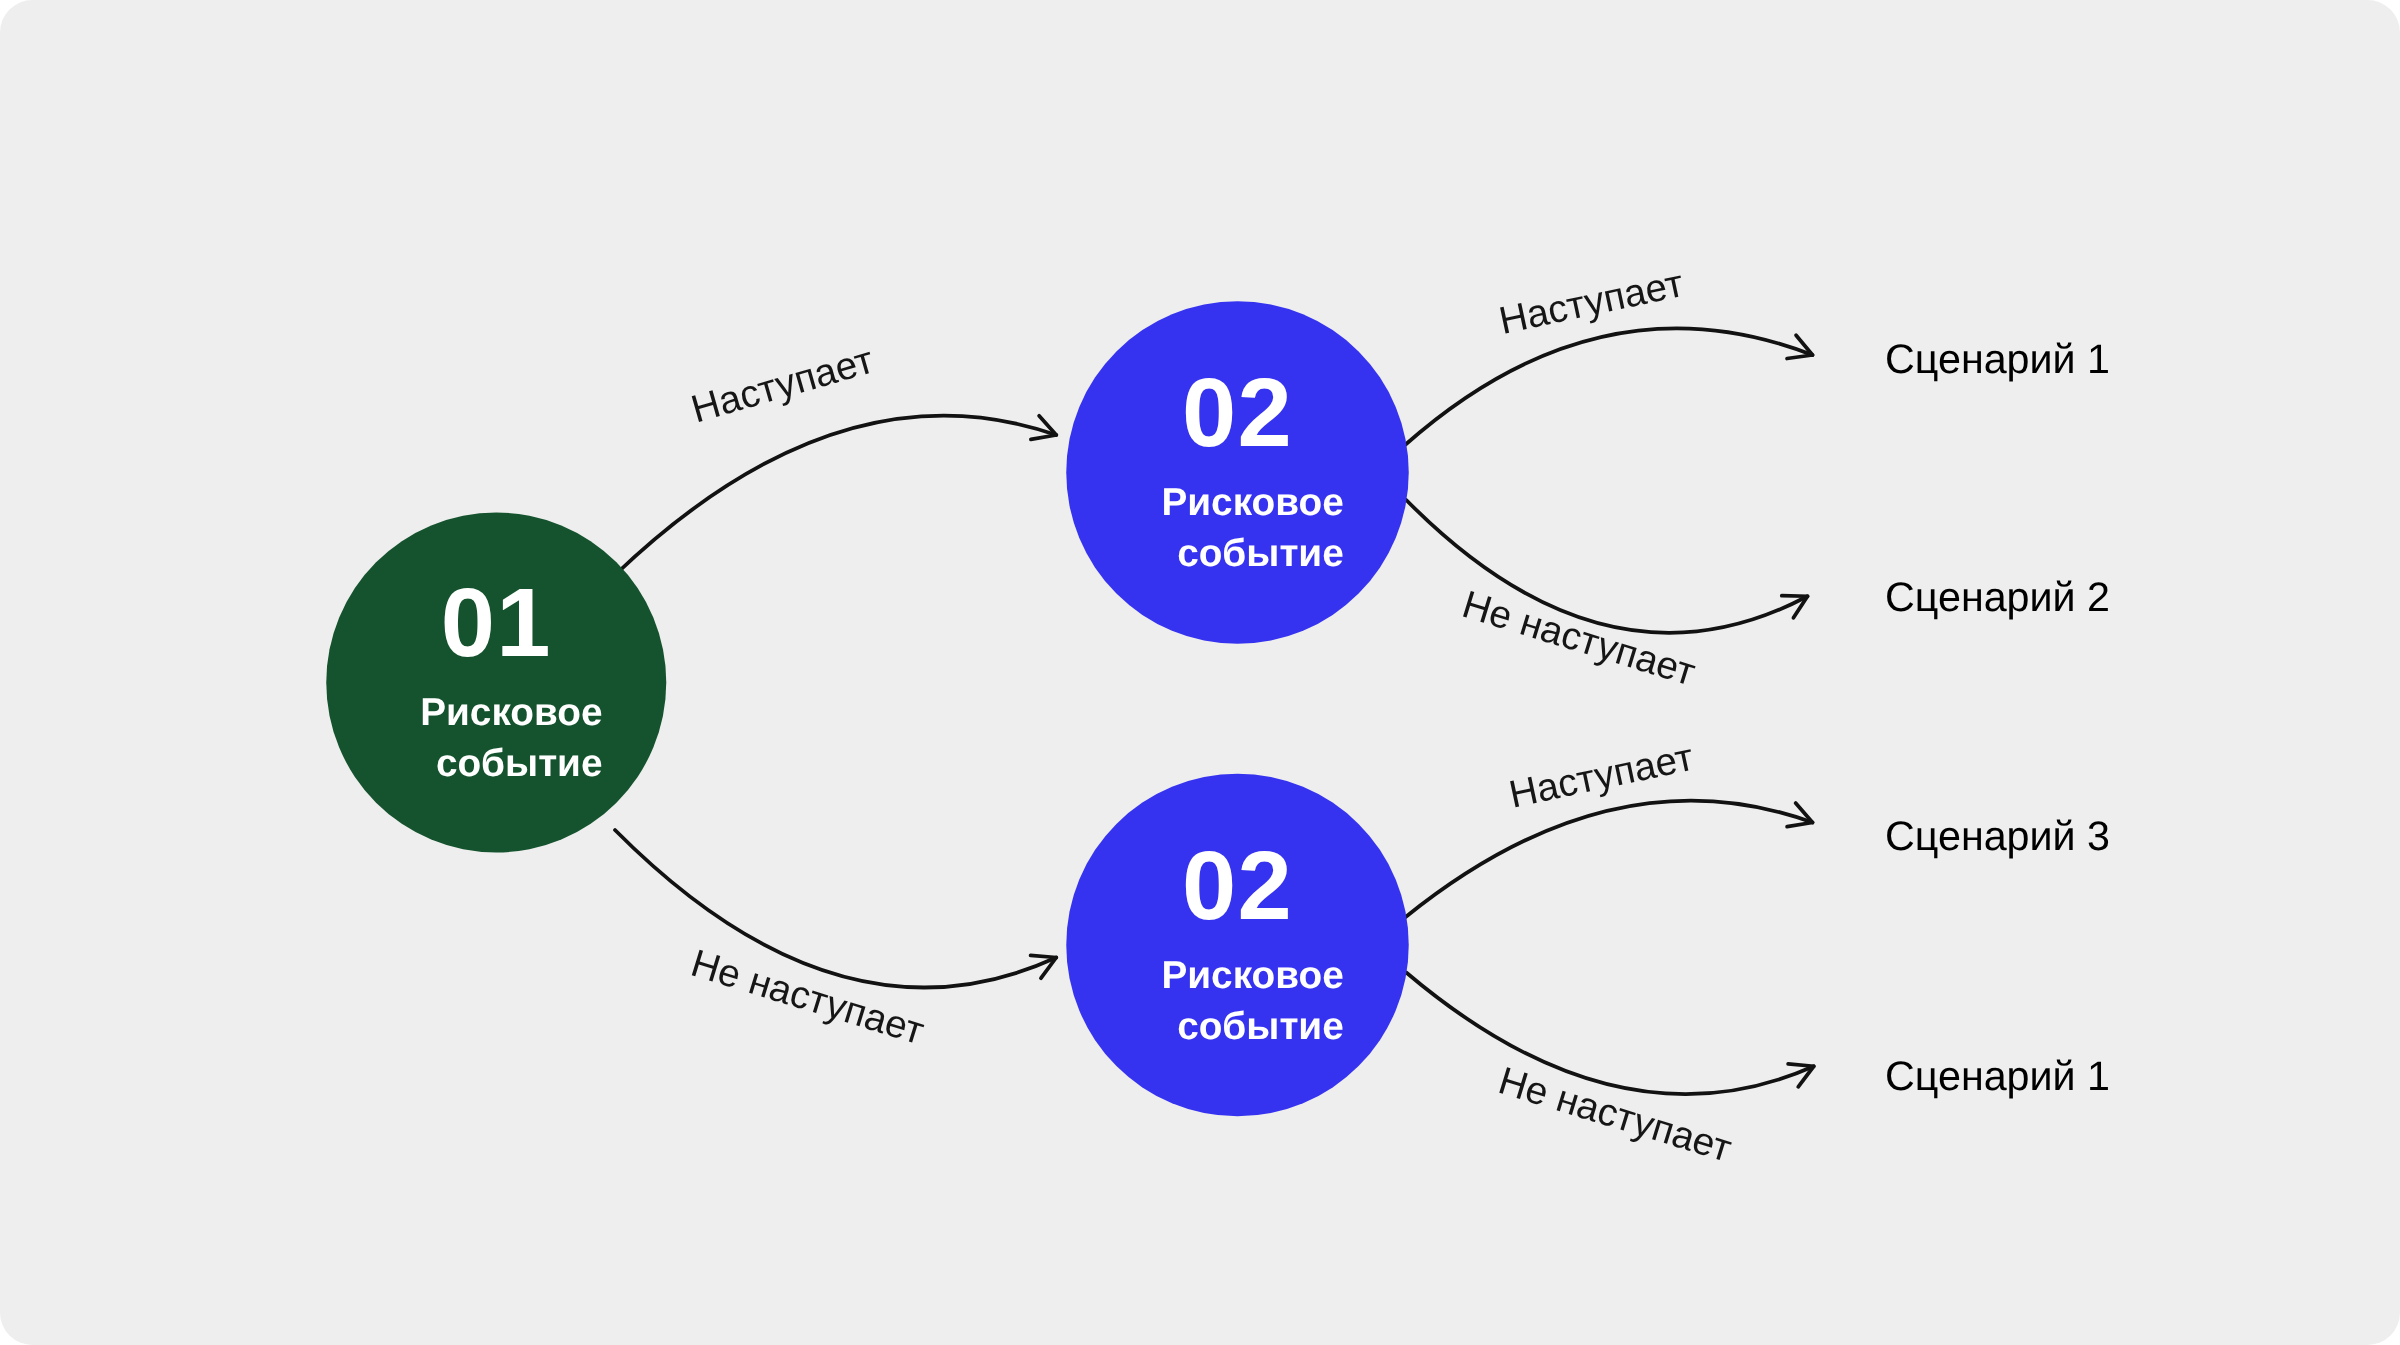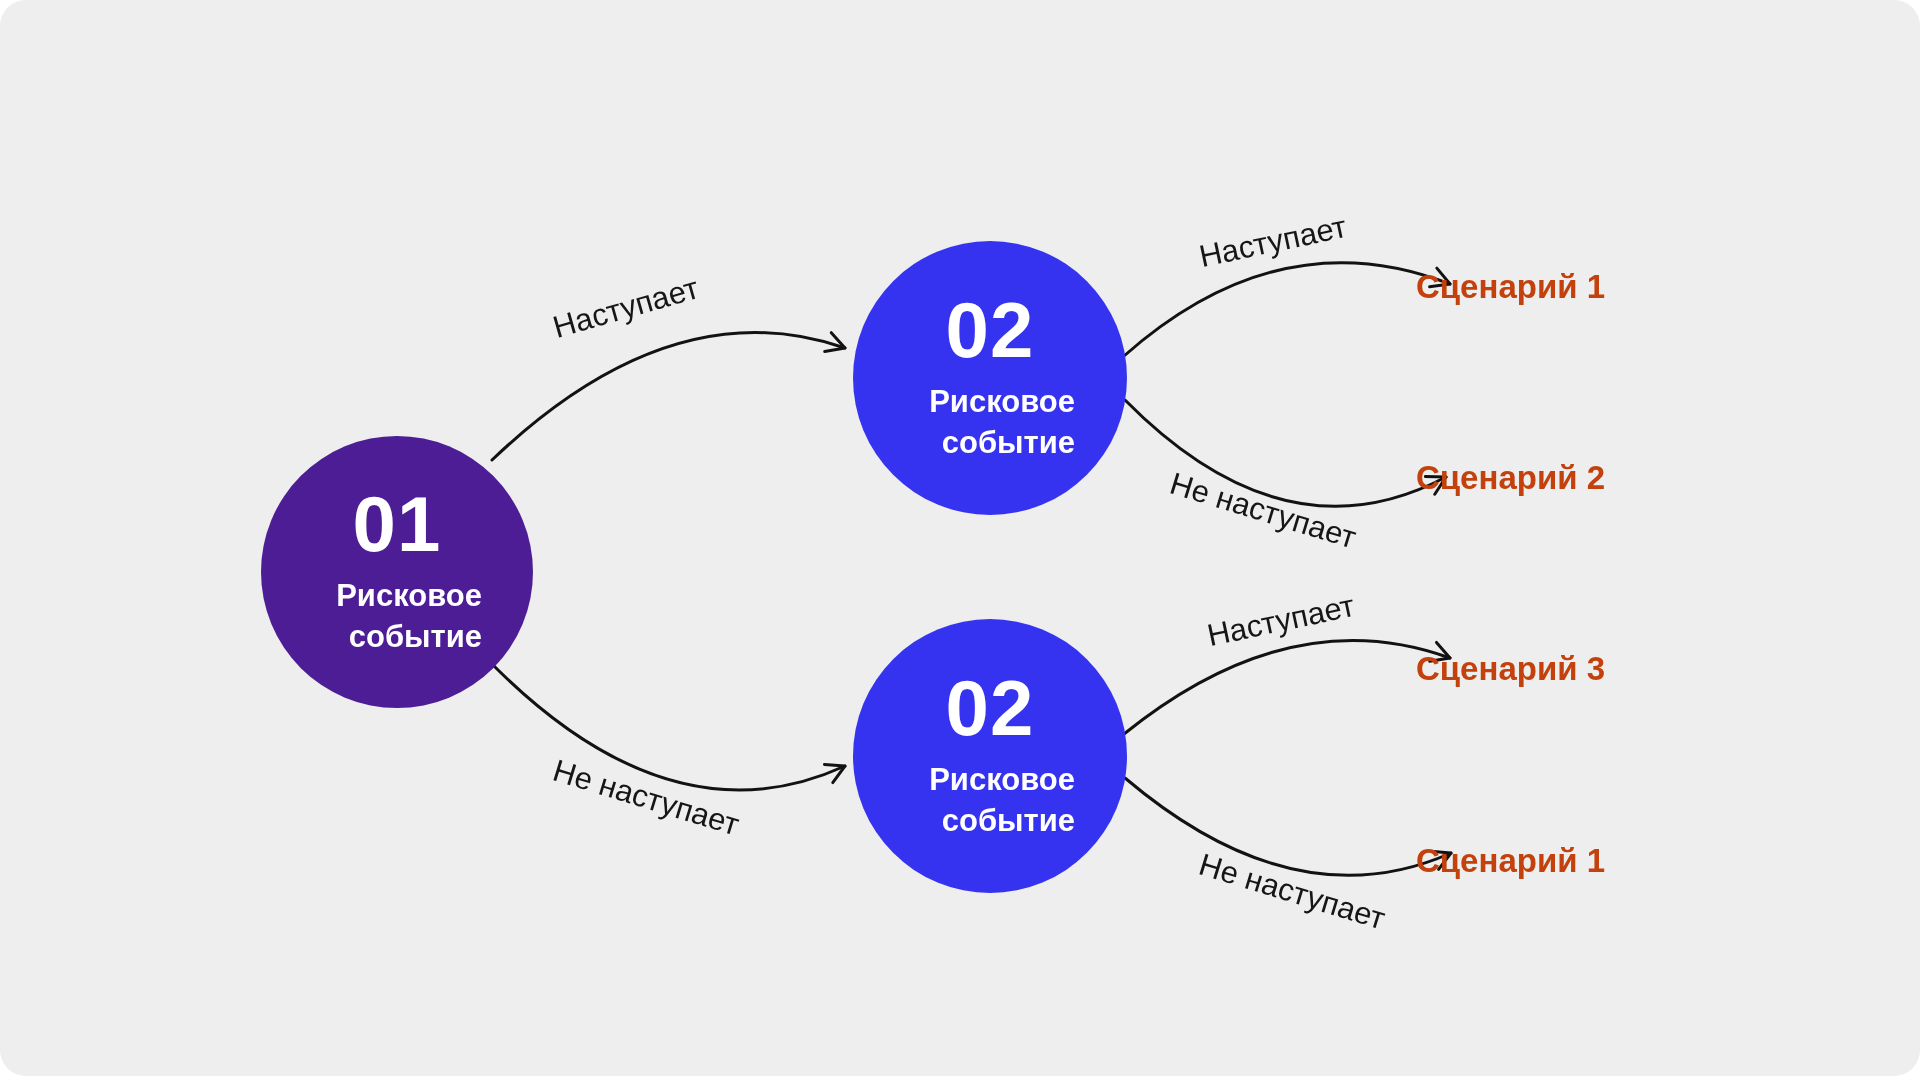--- a/index.html
+++ b/index.html
@@ -26,23 +26,23 @@
     border-radius: 50%;
     display: flex;
     flex-direction: column;
     align-items: center;
     justify-content: center;
     gap: 15px;
     color: #ffffff;
     text-align: right;
   }
   .node-root {
-    left: 261px; top: 436px;
+    left: 261px; top: 410px;
     width: 272px; height: 272px;
-    background: #4c1d95;
+    background: #14532d;
   }
   .node-top {
     left: 853px; top: 241px;
     width: 274px; height: 274px;
     background: #3633f0;
   }
   .node-bottom {
     left: 853px; top: 619px;
     width: 274px; height: 274px;
     background: #3633f0;
@@ -68,25 +68,25 @@
     transform-origin: center center;
   }
   .el-1 { left: 626px;  top: 308px; transform: translate(-50%,-50%) rotate(-16deg); }
   .el-2 { left: 646px;  top: 798px; transform: translate(-50%,-50%) rotate(17deg); }
   .el-3 { left: 1273px; top: 242px; transform: translate(-50%,-50%) rotate(-12deg); }
   .el-4 { left: 1263px; top: 511px; transform: translate(-50%,-50%) rotate(17deg); }
   .el-5 { left: 1281px; top: 621px; transform: translate(-50%,-50%) rotate(-12deg); }
   .el-6 { left: 1292px; top: 892px; transform: translate(-50%,-50%) rotate(17deg); }
   .scenario {
     position: absolute;
-    left: 1416px;
+    left: 1508px;
     transform: translateY(-50%);
     font-size: 33px;
-    font-weight: 700;
-    color: #c2410c;
+    font-weight: 400;
+    color: #000000;
     white-space: nowrap;
   }
   .sc-1 { top: 287px; }
   .sc-2 { top: 478px; }
   .sc-3 { top: 669px; text-align: center; }
   .sc-4 { top: 861px; }
   .edge-path {
     fill: none;
     stroke: #121212;
     stroke-width: 3;

